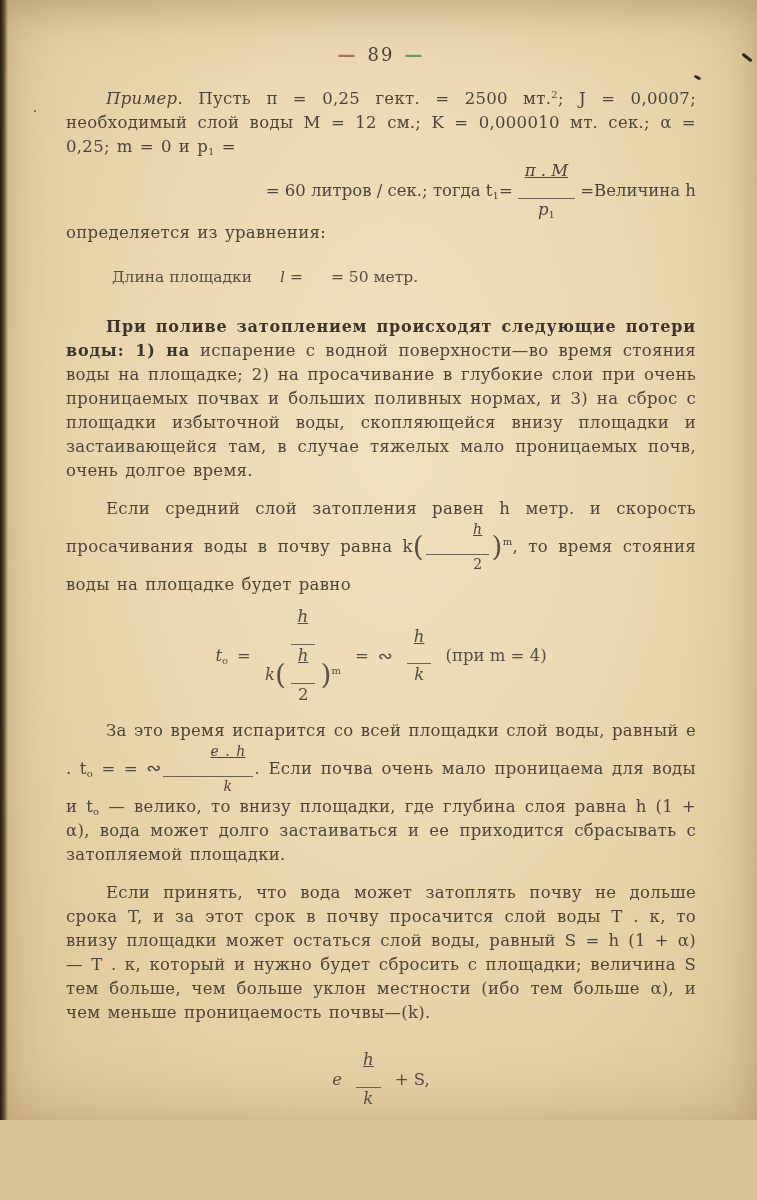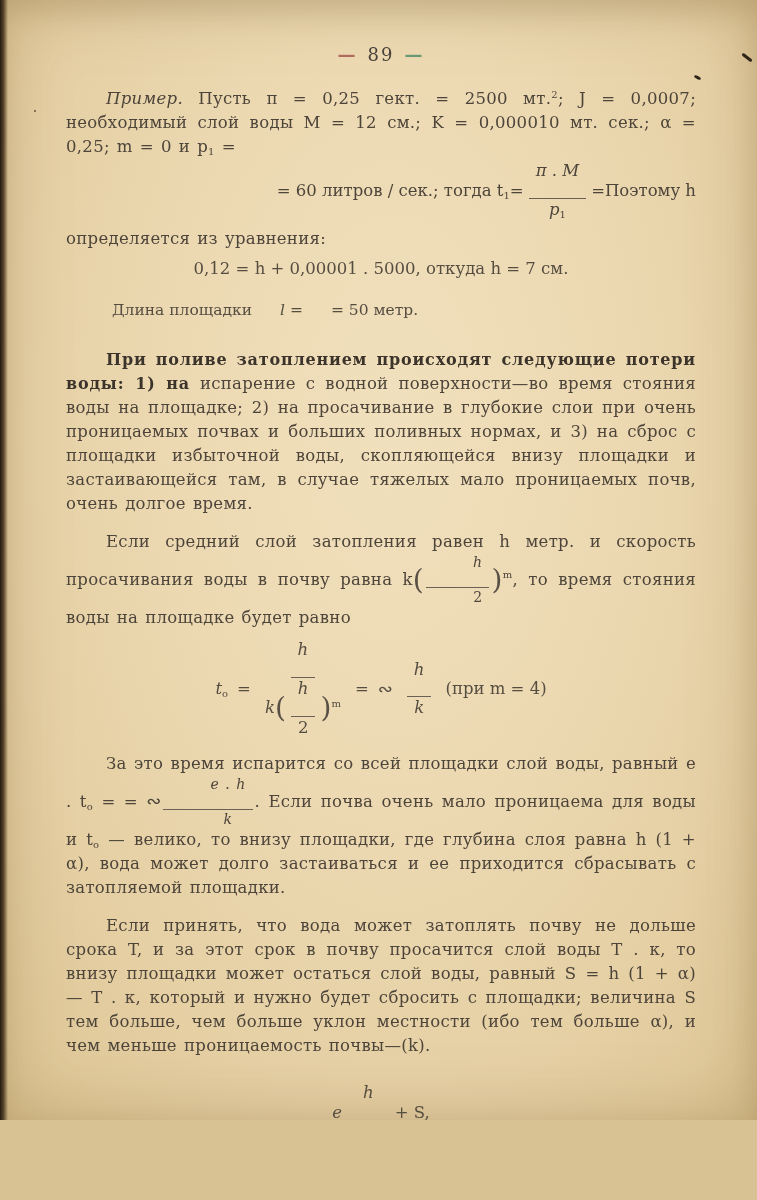--- a/index.html
+++ b/index.html
@@ -29,37 +29,37 @@
   }
   .pageno {
     text-align:center; font-size:18px; letter-spacing:2px; color:#4a423a;
     margin-bottom:22px;
   }
   .pageno .dash { font-weight:bold; padding:0 10px; }
   .pageno .dash.red { color:#b06a5e; }
   .pageno .dash.green { color:#699972; }
 
   .para {
-    margin:7px 0 0; font-size:16.5px; line-height:24px;
+    margin:1px 0 0; font-size:16.5px; line-height:24px;
     text-align:justify; letter-spacing:.3px; word-spacing:1.5px;
   }
   .indent { text-indent:40px; }
   .noindent { text-indent:0; }
   .ital { font-style:italic; }
   .boldlead { font-weight:700; font-size:16px; letter-spacing:.8px; color:#3c342b; }
   .gap-top { margin-top:14px; }
 
   sub { font-size:10px; vertical-align:-3px; line-height:0; }
   sup { font-size:10px; vertical-align:6px; line-height:0; }
 
   .frac {
     display:inline-flex; flex-direction:column; align-items:center;
     vertical-align:middle; line-height:1.2; margin:0 5px; text-align:center;
   }
-  .frac .num { border-bottom:1px solid #6a6054; padding:0 7px 17px; display:inline-block; }
+  .frac .num { border-bottom:1px solid #6a6054; padding:0 7px 17px; display:inline-block;text-decoration:underline; }
   .frac .den { padding-top:1px; display:inline-block; }
   .paren { font-size:170%; font-weight:300; line-height:.7; vertical-align:middle; color:#5a5146; }
   .inlinemath { white-space:nowrap; }
   .inlinemath .frac { font-size:14px; margin:0 2px; }
 
   .eqrow {
     display:flex; align-items:center; justify-content:flex-end;
     font-size:16.5px; min-height:54px; margin-top:2px; color:#4d443a;
   }
   .eq-center {
@@ -92,28 +92,25 @@
     <p class="para indent"><span class="ital">Пример.</span><span> Пусть π = 0,25 гект. = 2500 мт.</span><sup>2</sup><span>; J = 0,0007; необходимый слой воды M = 12 см.; K = 0,000010 мт. сек.; α = 0,25; m = 0 и p</span><sub>1</sub><span> =</span></p>
 
     <div class="eqrow">
       <span><span>= 60 литров / сек.; тогда t</span><sub>1</sub></span>
       <span>=</span>
       <span class="frac">
         <span class="num ital">π . M</span>
         <span class="den"><span class="ital">p</span><sub>1</sub></span>
       </span>
       <span>=</span>
-      <span>Поэтому h</span>
+      <span>Величина h</span>
     </div>
 
     <p class="para noindent">определяется из уравнения:</p>
 
-    <div class="eq-center">
-      <span>0,12 = h + 0,00001 . 5000, откуда h = 7 см.</span>
-    </div>
 
     <div class="eq-left">
       <span>Длина площадки</span>
       <span class="ital">l =</span>
       <span>= 50 метр.</span>
     </div>
 
     <p class="para indent gap-top"><span class="boldlead">При поливе затоплением происходят следующие потери воды: 1) на</span><span> испарение с водной поверхности—во время стояния воды на площадке; 2) на просачивание в глубокие слои при очень проницаемых почвах и больших поливных нормах, и 3) на сброс с площадки избыточной воды, скопляющейся внизу площадки и застаивающейся там, в случае тяжелых мало проницаемых почв, очень долгое время.</span></p>
 
     <p class="para indent gap-top"><span>Если средний слой затопления равен h метр. и скорость просачивания воды в почву равна k</span><span class="inlinemath"><span class="paren">(</span><span class="frac">

